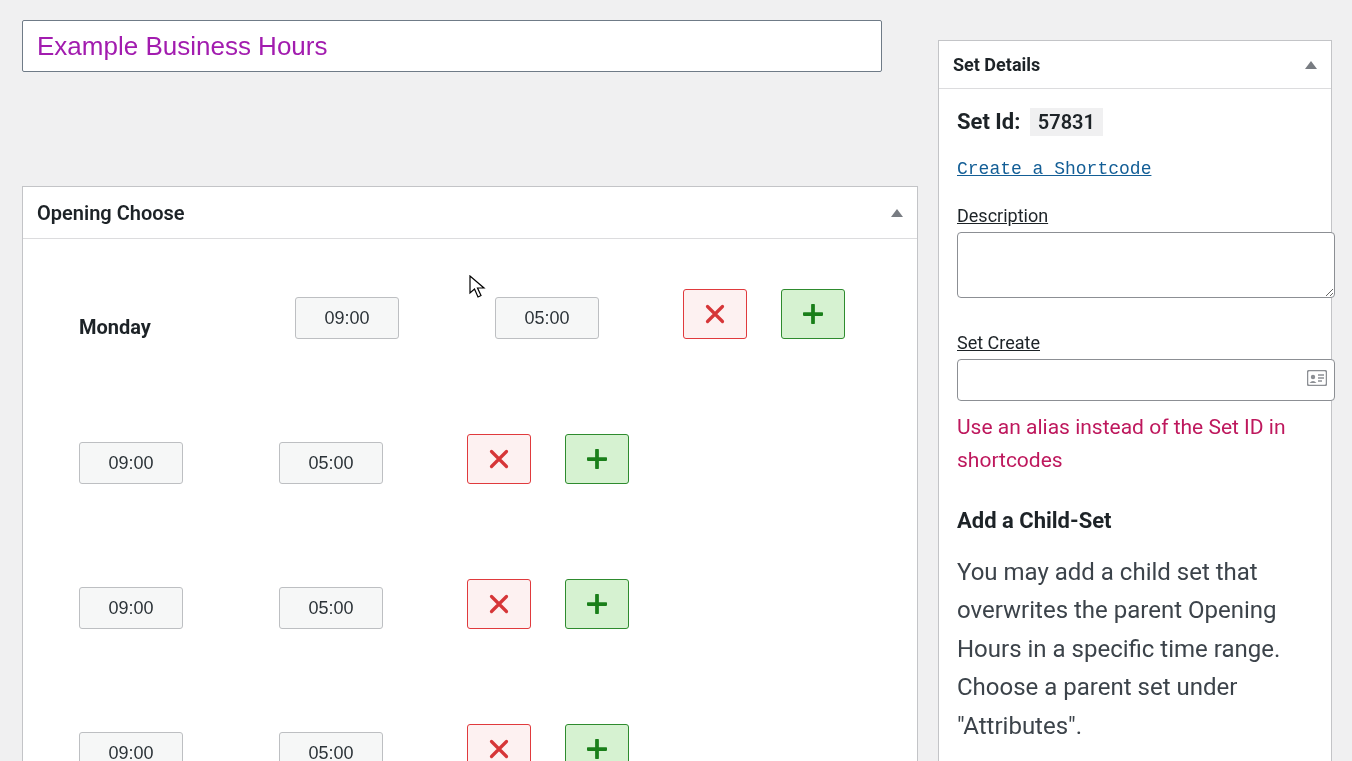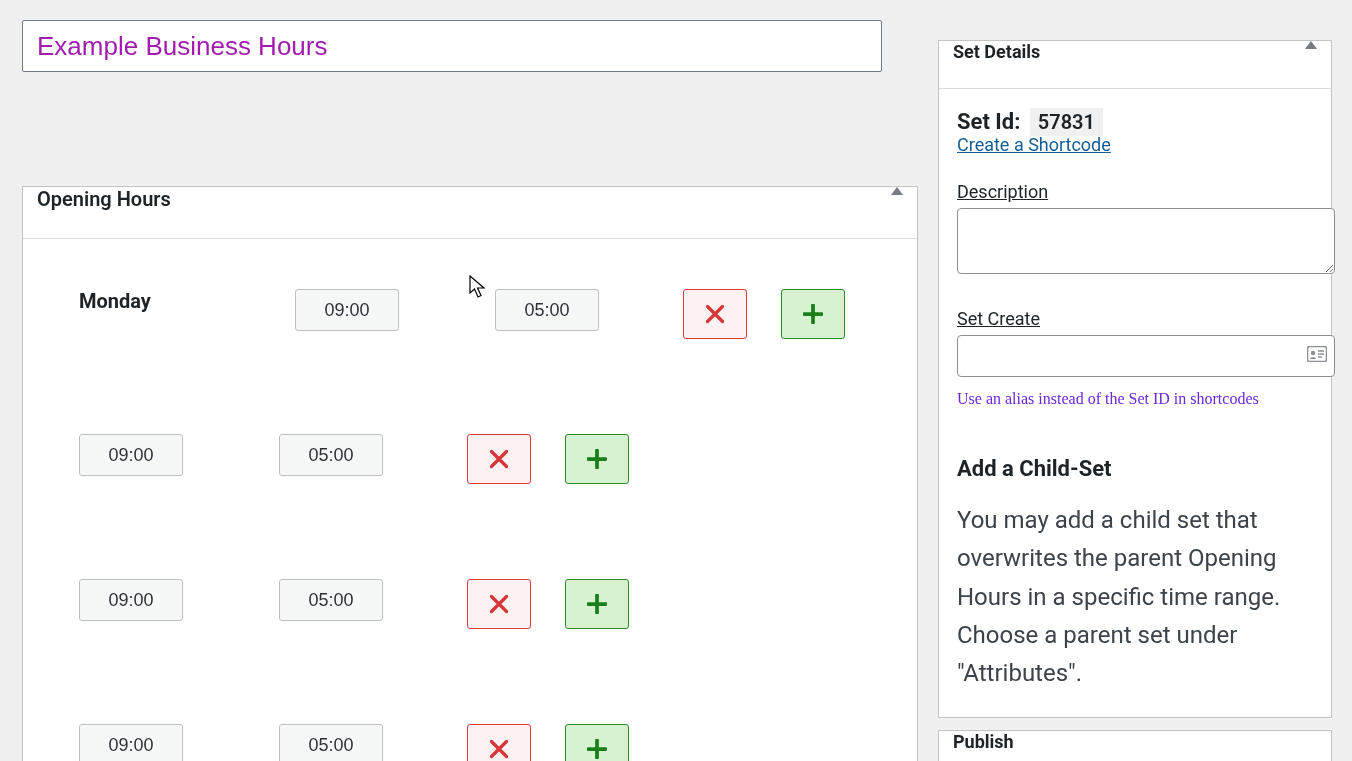--- a/index.html
+++ b/index.html
@@ -34,20 +34,21 @@
   }
 
   .panel {
     background: #fff;
     border: 1px solid #c3c4c7;
     margin-top: 20px;
   }
   .panel.opening { margin-top: 114px; }
   .panel-header {
     display: flex;
+    align-items: center;
     justify-content: space-between;
     padding: 0 14px;
     height: 52px;
     border-bottom: 1px solid #dcdcde;
     gap: 16px;
   }
   .panel.side .panel-header { height: 48px; }
   .panel-title {
     font-size: 20px;
     font-weight: 600;
@@ -59,21 +60,21 @@
     border-left: 6px solid transparent;
     border-right: 6px solid transparent;
     border-bottom: 8px solid #787c82;
     cursor: pointer;
   }
   .panel-body { padding: 16px 18px; }
   .opening .panel-body { padding: 50px 50px 0 56px; }
 
   .row {
     display: flex;
-    align-items: flex-start;
+    align-items: flex-end;
     margin-bottom: 95px;
   }
   .row:last-child { margin-bottom: 0; }
   .day-label {
     width: 216px;
     font-size: 20px;
     font-weight: 700;
     color: #1d2327;
   }
   .time-input {
@@ -103,32 +104,33 @@
     background: #fdf1f1;
     border: 1px solid #e03a3d;
   }
   .icon-btn.add {
     background: #d6f2d1;
     border: 1px solid #2e8b2e;
   }
   .icon-btn svg { width: 20px; height: 20px; }
 
   .side-body { padding: 20px 18px 24px 18px; font-size: 17px; }
-  .setid-line { font-size: 22px; font-weight: 700; }
+  .setid-line { font-size: 22px; font-weight: 700; margin-bottom: 24px; }
   .setid-val {
     font-weight: 600; font-size: 20px;
     background: #f0f0f1; padding: 2px 8px; margin-left: 4px;
   }
   .link {
     color: #135e96;
     text-decoration: underline;
     font-size: 18px;
     cursor: pointer;
     display: inline-block;
     margin-bottom: 26px;
+    font-family: Liberation Mono, monospace;
   }
   .field-label {
     font-size: 18px;
     color: #1d2327;
     margin-bottom: 6px;
     display: block;
     text-decoration: underline;
   }
   .textarea {
     width: 378px;
@@ -152,30 +154,29 @@
     font-size: 15px;
     outline: none;
   }
   .field-icon {
     position: absolute;
     right: 8px; top: 50%;
     transform: translateY(-50%);
     color: #8c8f94;
   }
   .help-text {
-    font-size: 16px;
-    color: #6d28d9;
+    font-size: 21px;
+    color: #be185d;
     line-height: 1.55;
     margin-top: 10px;
-    font-family: Liberation Serif, serif;
   }
   .sub-heading {
     font-size: 22px;
     font-weight: 700;
-    margin: 44px 0 20px 0;
+    margin: 32px 0 20px 0;
   }
   .para {
     font-size: 24px;
     line-height: 1.6;
     color: #3c434a;
   }
   .publish-panel { margin-top: 12px; }
 
   .cursor {
     position: absolute;
@@ -186,21 +187,21 @@
 </style>
 </head>
 <body>
 
 <div class="layout">
   <div class="main-col">
     <input type="text" class="title-input" value="Example Business Hours" style="">
 
     <div class="panel opening">
       <div class="panel-header">
-        <span class="panel-title">Opening Hours</span>
+        <span class="panel-title">Opening Choose</span>
         <span class="panel-toggle"></span>
       </div>
       <div class="panel-body">
 
         <div class="row">
           <div class="day-label">Monday</div>
           <input class="time-input" value="09:00" style="">
           <div class="time-gap"></div>
           <input class="time-input" value="05:00" style="">
           <div class="btn-gap"></div>

